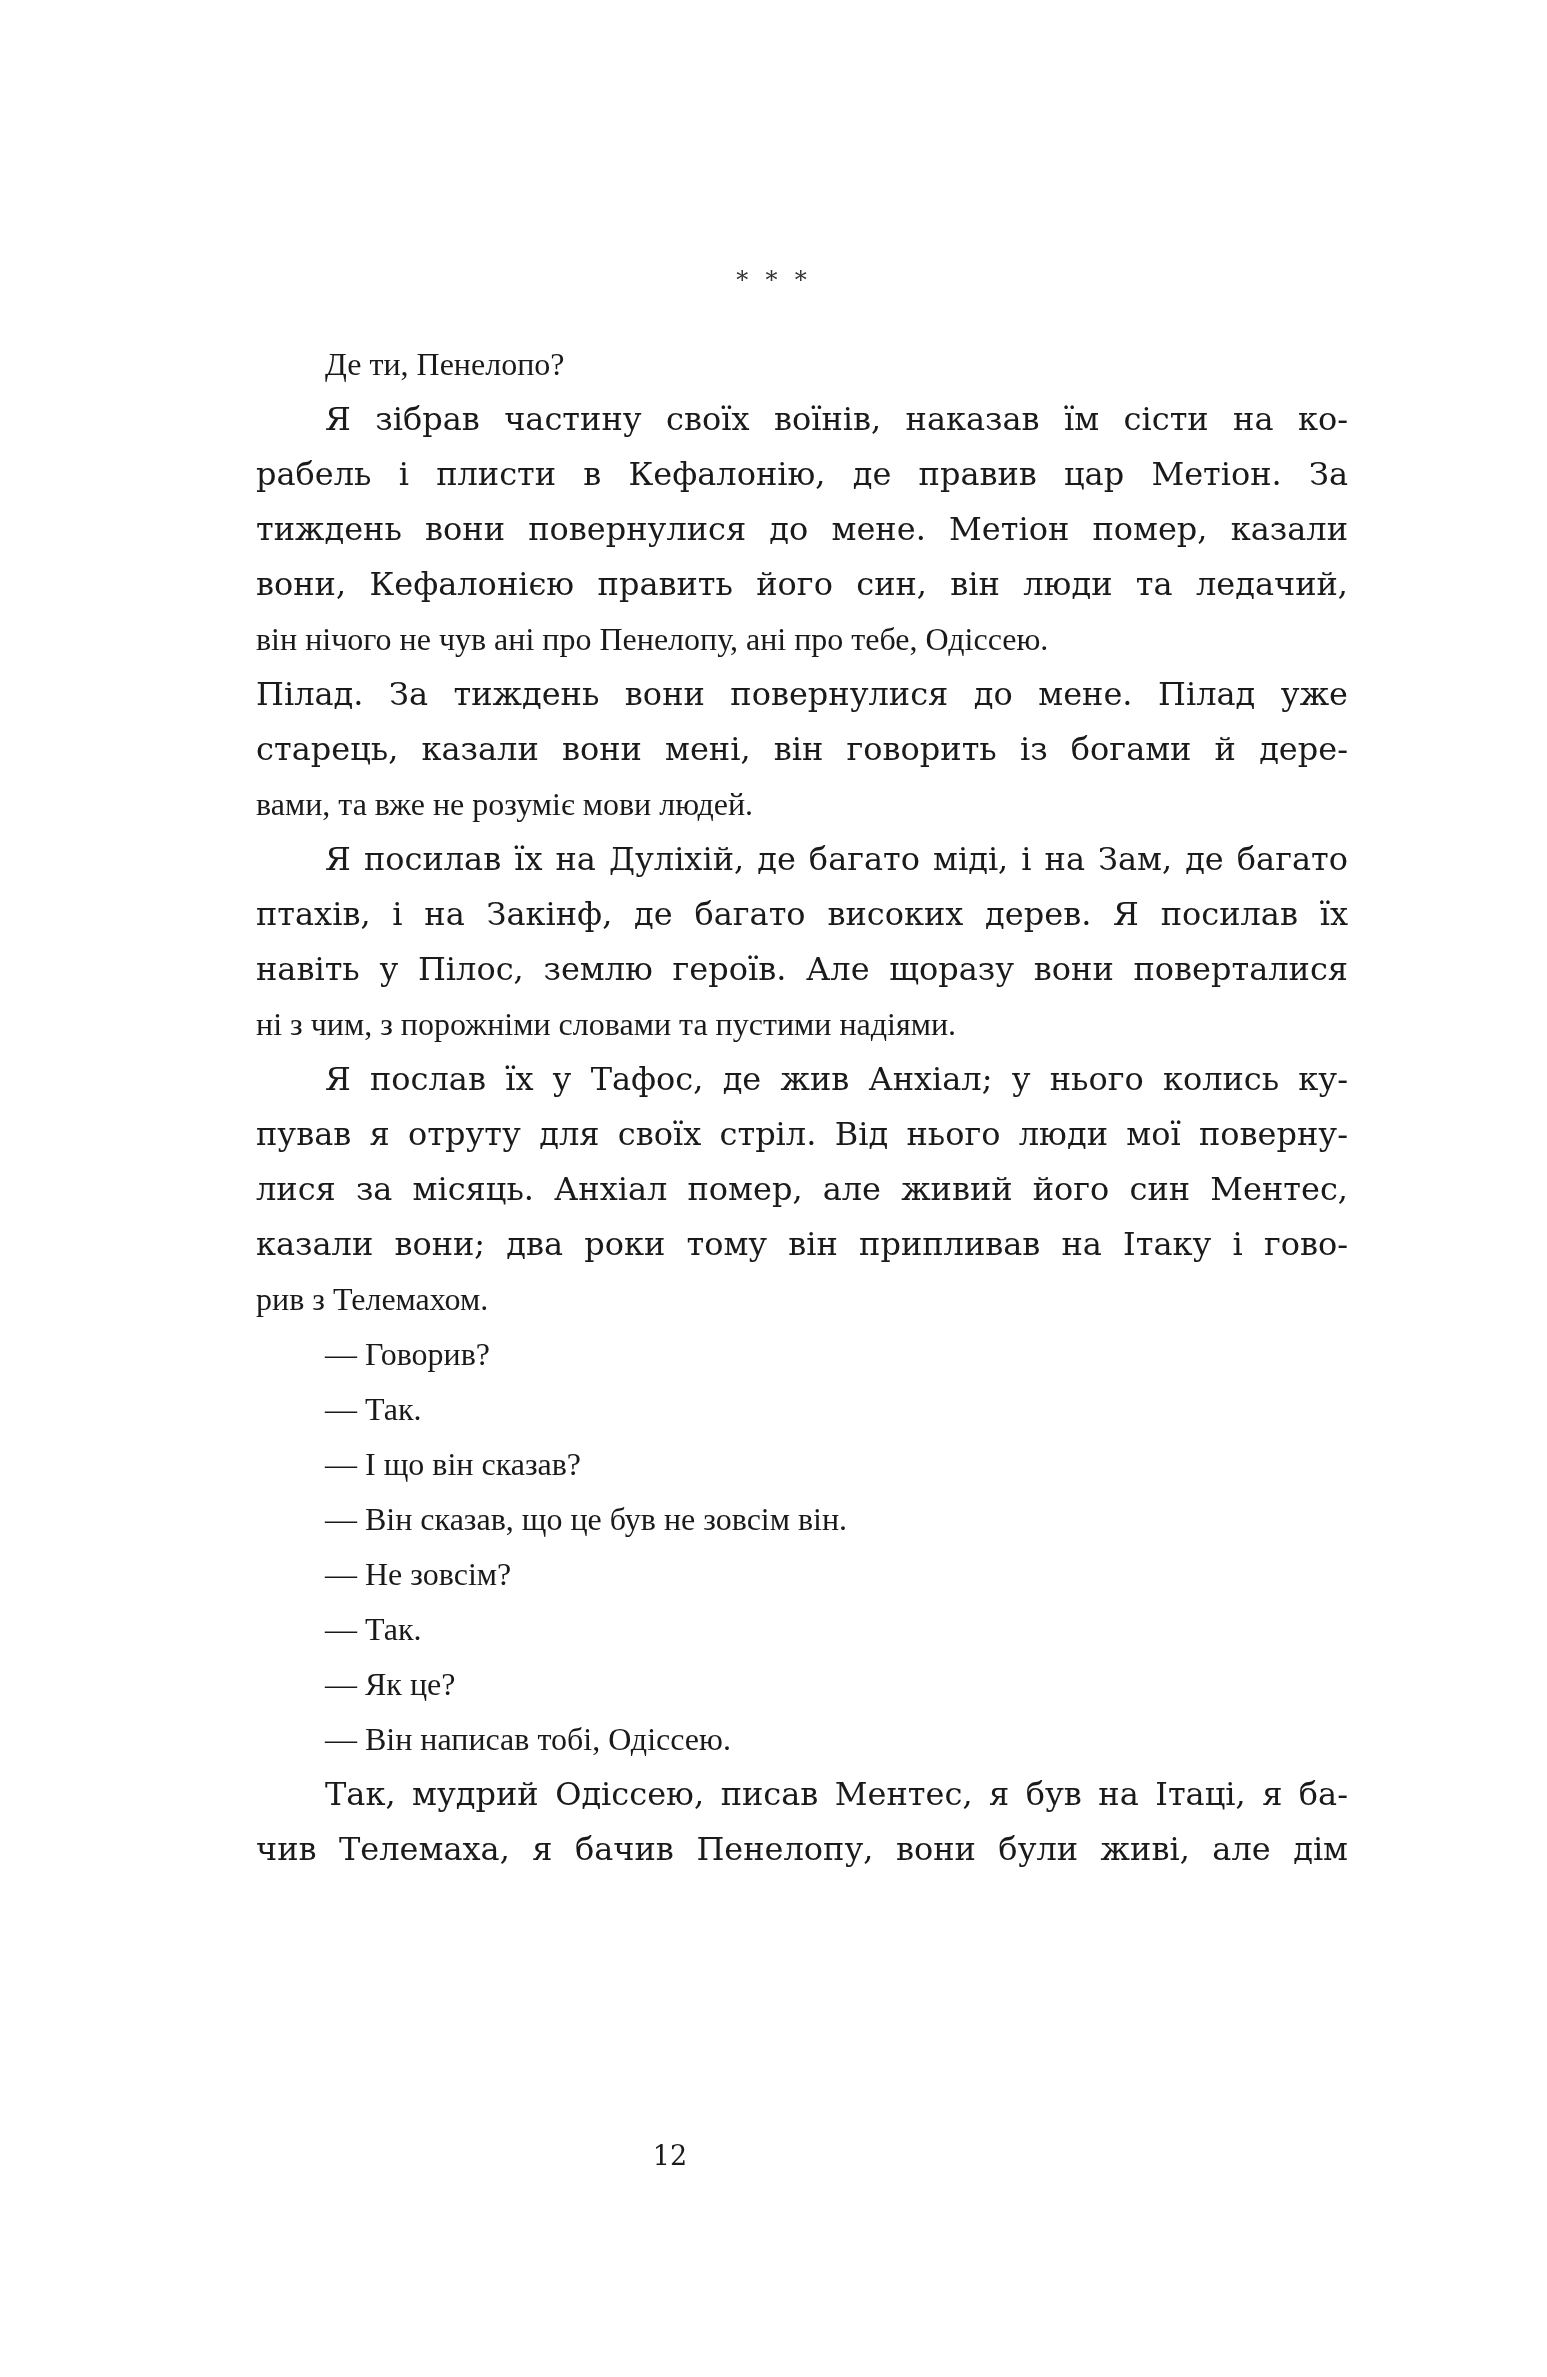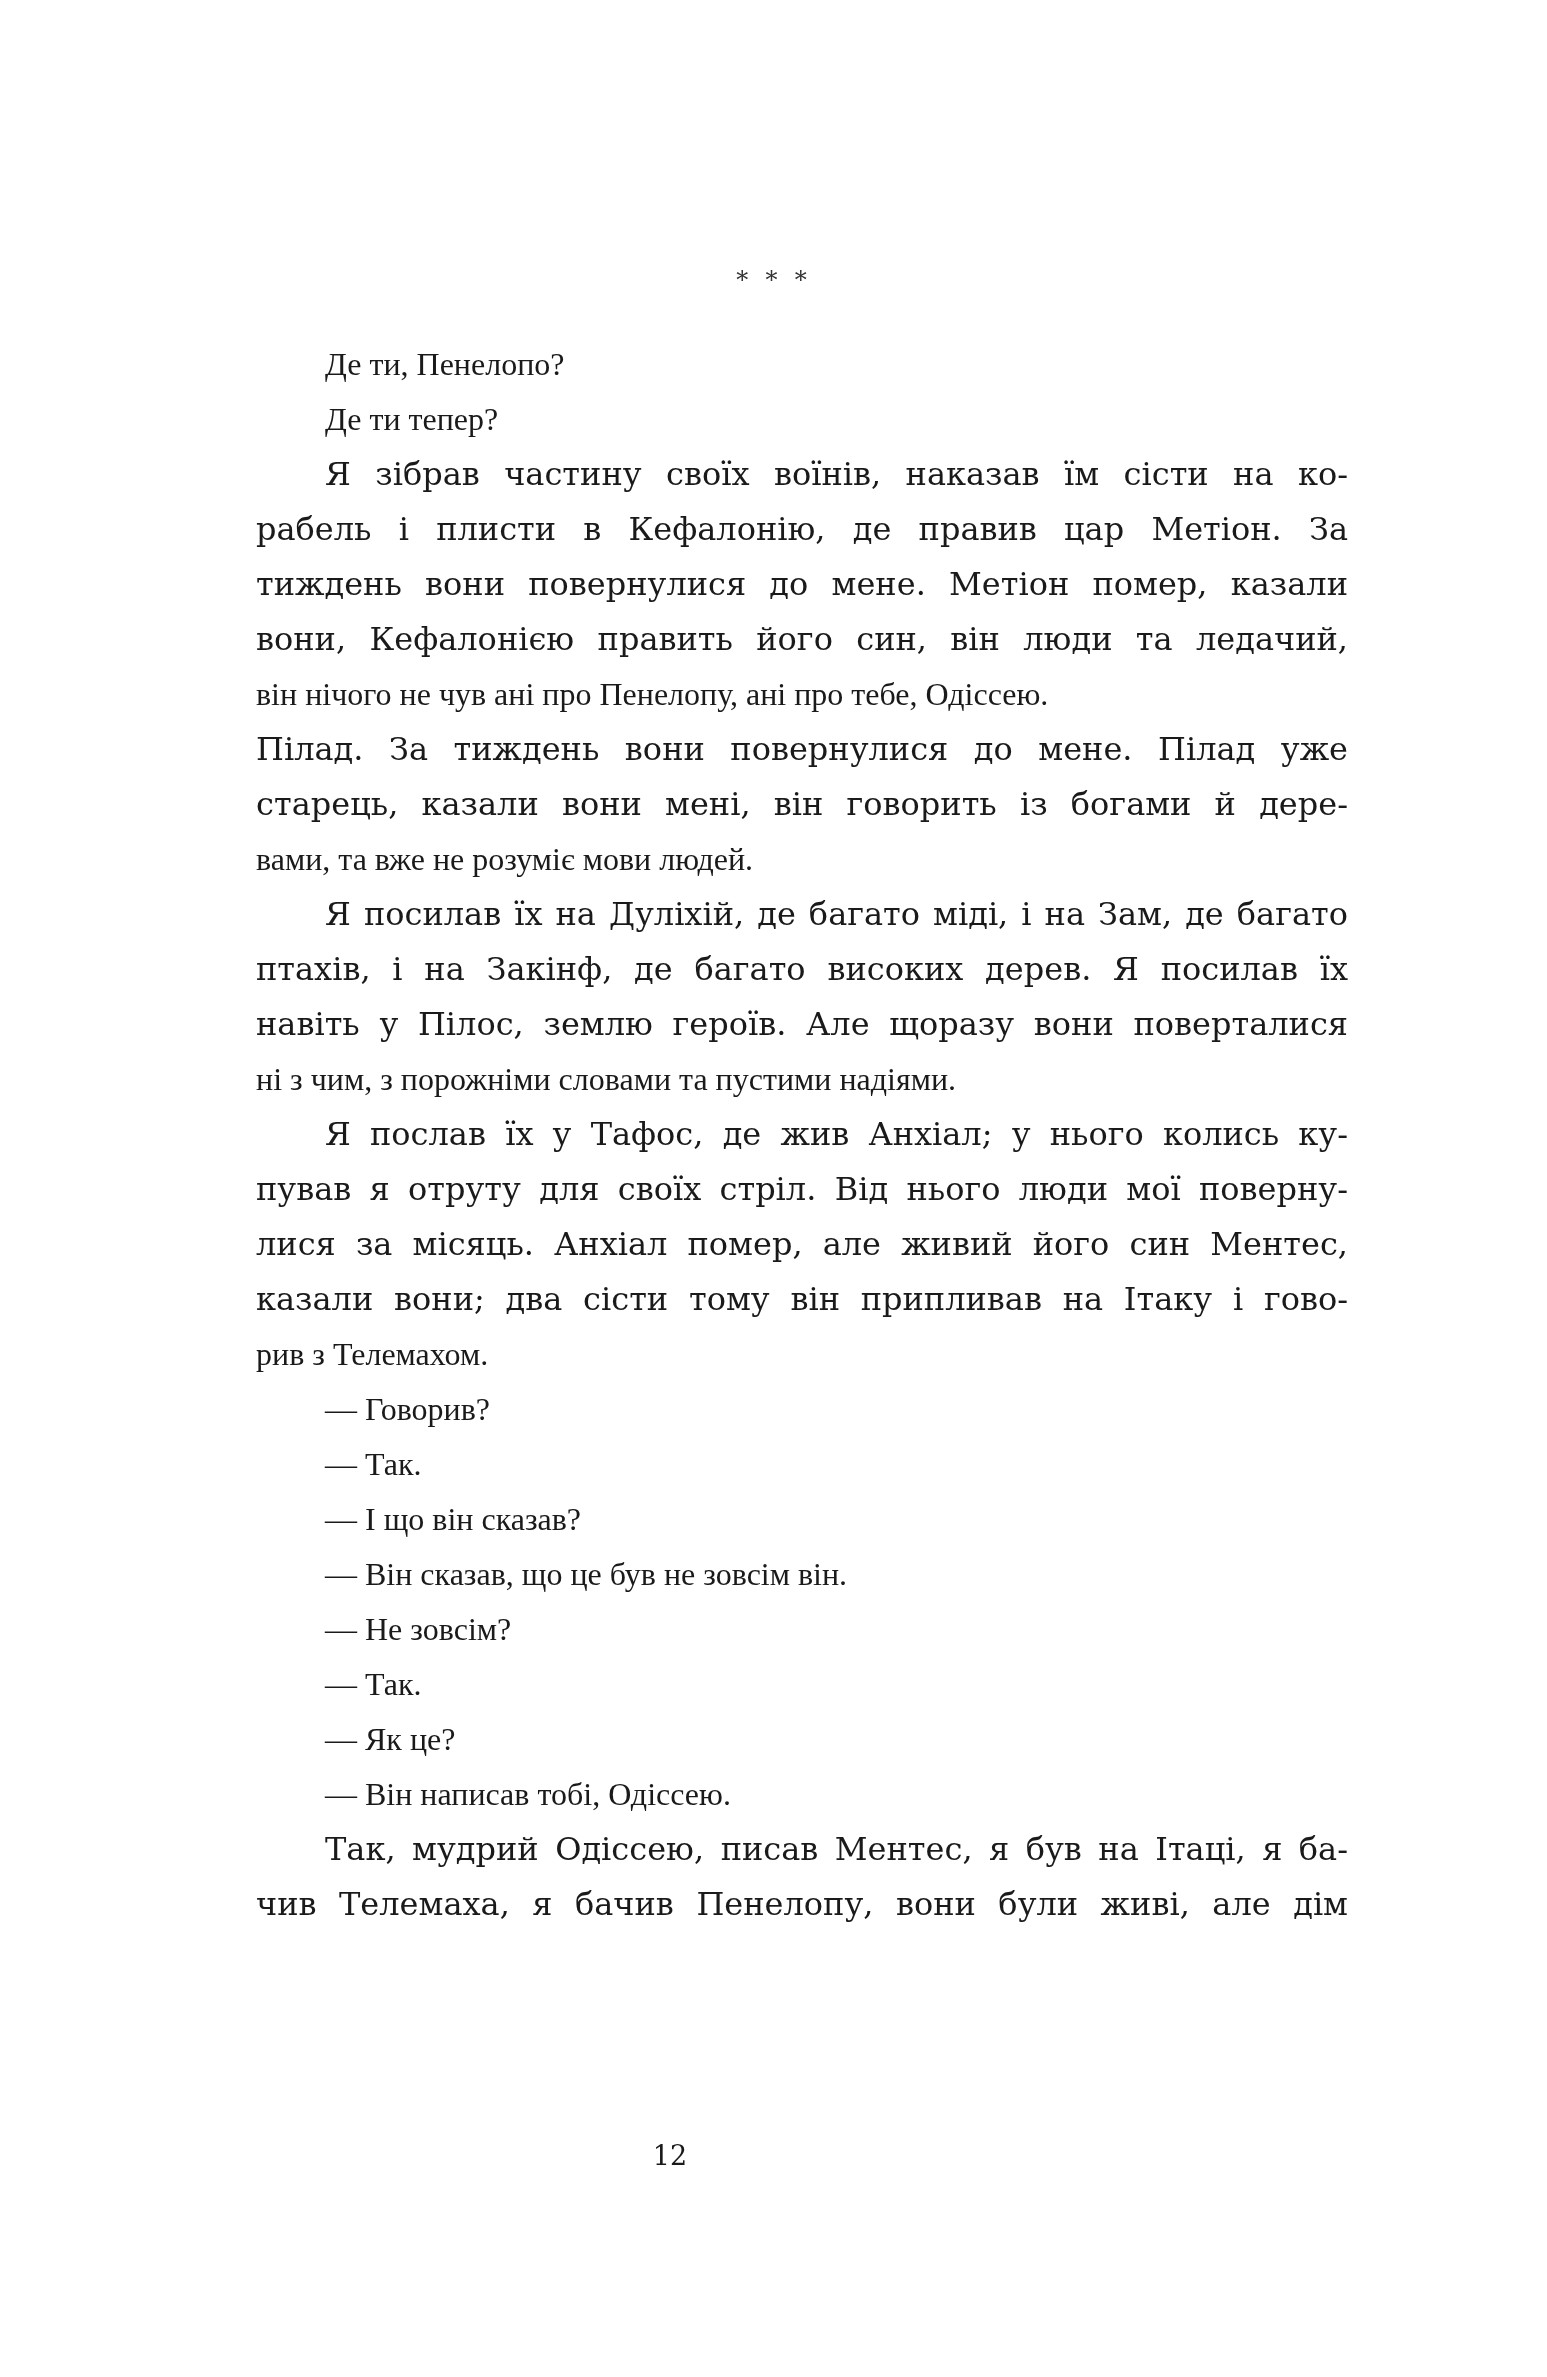--- a/index.html
+++ b/index.html
@@ -29,37 +29,36 @@
   }
 </style>
 </head>
 <body>
 
 <div class="page">
   <div class="separator">* * *</div>
 
   <div class="body" id="body-text">
     <span class="line indent last">Де ти, Пенелопо?</span>
-    <span class="line indent last">Де ти тепер?</span>
     <span class="line indent">Я зібрав частину своїх воїнів, наказав їм сісти на ко-</span>
     <span class="line">рабель і плисти в Кефалонію, де правив цар Метіон. За</span>
     <span class="line">тиждень вони повернулися до мене. Метіон помер, казали</span>
     <span class="line">вони, Кефалонією править його син, він люди та ледачий,</span>
     <span class="line last">він нічого не чув ані про Пенелопу, ані про тебе, Одіссею.</span>
     <span class="line">Пілад. За тиждень вони повернулися до мене. Пілад уже</span>
     <span class="line">старець, казали вони мені, він говорить із богами й дере-</span>
     <span class="line last">вами, та вже не розуміє мови людей.</span>
     <span class="line indent">Я посилав їх на Дуліхій, де багато міді, і на Зам, де багато</span>
     <span class="line">птахів, і на Закінф, де багато високих дерев. Я посилав їх</span>
     <span class="line">навіть у Пілос, землю героїв. Але щоразу вони поверталися</span>
     <span class="line last">ні з чим, з порожніми словами та пустими надіями.</span>
     <span class="line indent">Я послав їх у Тафос, де жив Анхіал; у нього колись ку-</span>
     <span class="line">пував я отруту для своїх стріл. Від нього люди мої поверну-</span>
     <span class="line">лися за місяць. Анхіал помер, але живий його син Ментес,</span>
-    <span class="line">казали вони; два сісти тому він припливав на Ітаку і гово-</span>
+    <span class="line">казали вони; два роки тому він припливав на Ітаку і гово-</span>
     <span class="line last">рив з Телемахом.</span>
     <span class="line indent last">— Говорив?</span>
     <span class="line indent last">— Так.</span>
     <span class="line indent last">— І що він сказав?</span>
     <span class="line indent last">— Він сказав, що це був не зовсім він.</span>
     <span class="line indent last">— Не зовсім?</span>
     <span class="line indent last">— Так.</span>
     <span class="line indent last">— Як це?</span>
     <span class="line indent last">— Він написав тобі, Одіссею.</span>
     <span class="line indent">Так, мудрий Одіссею, писав Ментес, я був на Ітаці, я ба-</span>

